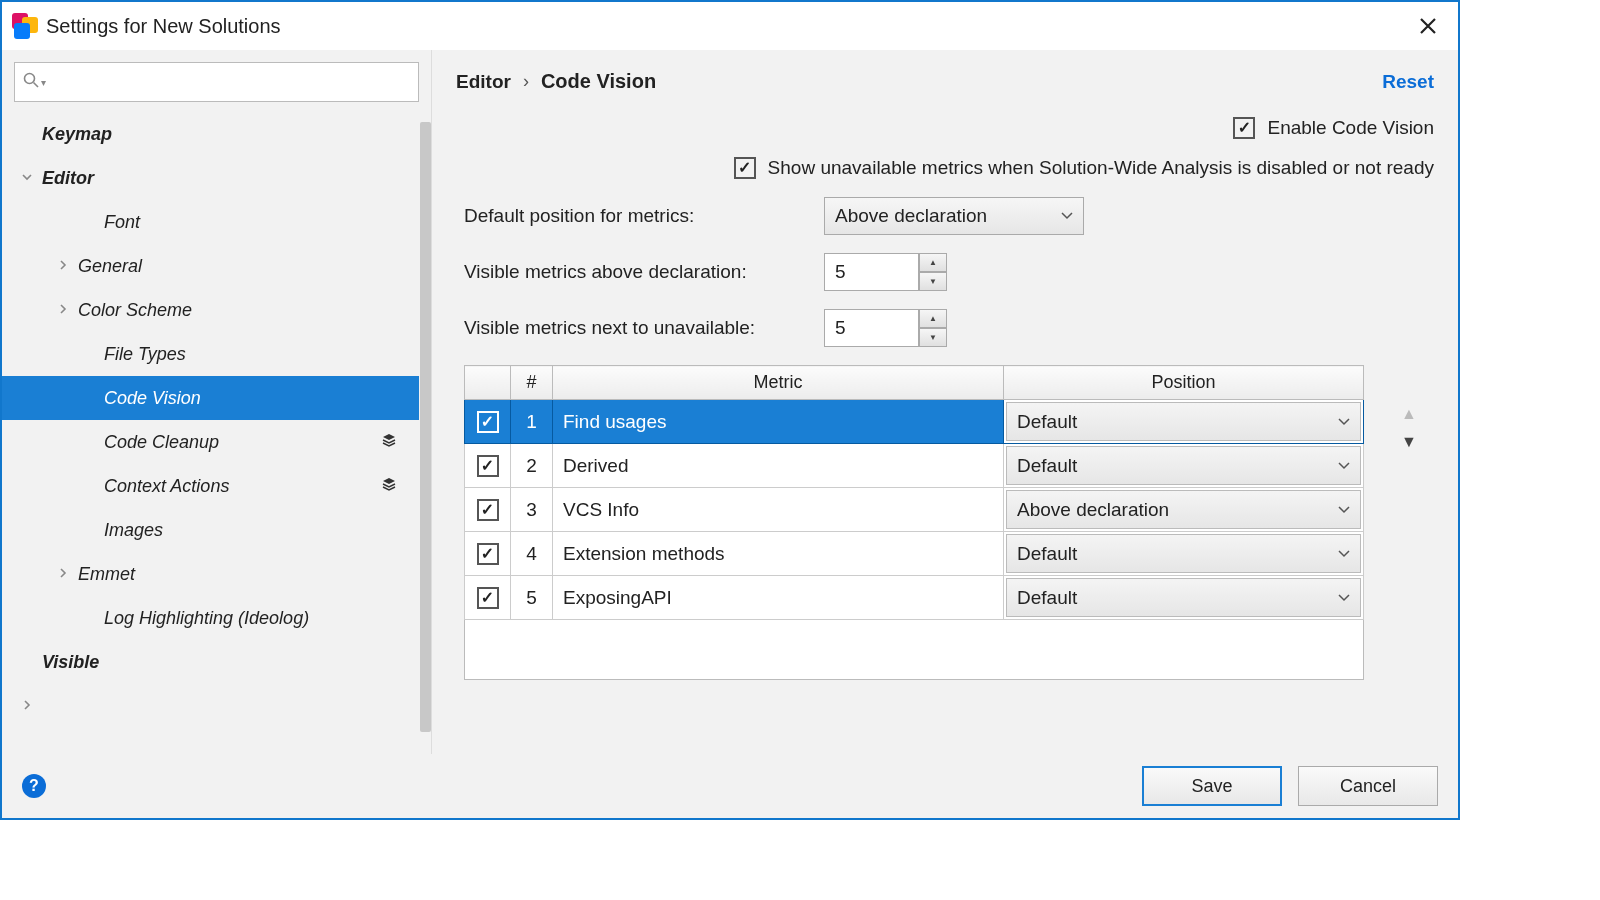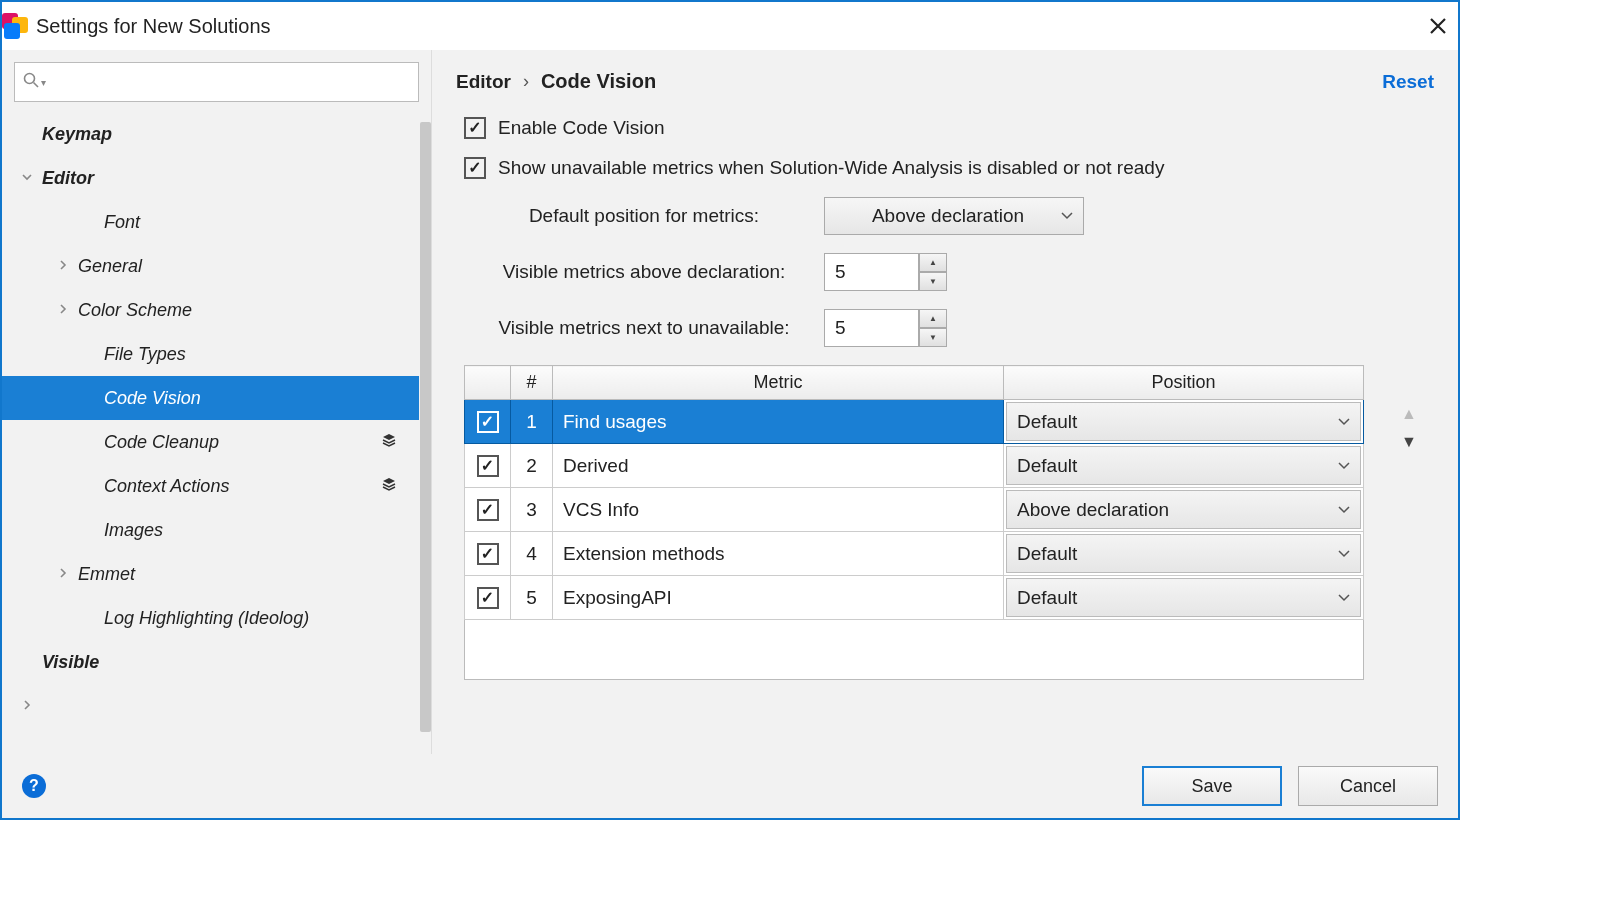--- a/index.html
+++ b/index.html
@@ -1,18 +1,18 @@
 <!DOCTYPE html>
 <html><head>
 <meta charset="utf-8">
 <style>
   * { box-sizing: border-box; margin: 0; padding: 0; }
   html, body { width: 100%; height: 100%; font-family: "Segoe UI", Arial, sans-serif; font-size: 18px; color: #222; background: #fff; }
   .window { width: 1460px; height: 820px; margin: 0; border: 2px solid #1177cc; background: #fff; display: flex; flex-direction: column; }
-  .titlebar { height: 48px; display: flex; align-items: center; padding: 0 0; background: #fff; }
+  .titlebar { height: 48px; display: flex; align-items: center; padding: 0 10px; background: #fff; }
   .titlebar .app-icon { width: 26px; height: 26px; margin-right: 8px; position: relative; }
   .titlebar .title { font-size: 20px; font-weight: 400; }
   .titlebar .spacer { flex: 1; }
   .titlebar .close { width: 40px; height: 40px; display: flex; align-items: center; justify-content: center; cursor: pointer; font-size: 24px; }
   .body { flex: 1; display: flex; min-height: 0; }
   .sidebar { width: 430px; background: #f2f2f2; display: flex; flex-direction: column; border-right: 1px solid #ddd; }
   .search-wrap { padding: 12px 12px 10px 12px; }
   .search { width: 100%; height: 40px; border: 1px solid #bbb; background: #fff; display: flex; align-items: center; padding: 0 8px; }
   .search .mag { color: #888; margin-right: 2px; }
   .search .drop { color: #888; font-size: 10px; margin-right: 6px; }
@@ -30,24 +30,24 @@
   .tree-item .label { flex: 1; white-space: nowrap; font-style: italic; }
   .tree-item .layers { margin-right: 22px; }
   .content { flex: 1; background: #f2f2f2; display: flex; flex-direction: column; padding: 20px 24px 14px 24px; min-width: 0; }
   .crumbs { display: flex; align-items: center; margin-bottom: 24px; }
   .crumbs .c1 { font-weight: 600; font-size: 19px; }
   .crumbs .sep { margin: 0 12px; font-size: 18px; color: #555; }
   .crumbs .c2 { font-weight: 700; font-size: 20px; }
   .crumbs .spacer { flex: 1; }
   .crumbs .reset { color: #0b6dd7; font-weight: 600; cursor: pointer; font-size: 19px; }
   .form { padding-left: 8px; }
-  .check-row { display: flex; align-items: center; margin-bottom: 18px; font-size: 19px; }
+  .check-row { display: flex; align-items: center; margin-bottom: 18px; font-size: 19px; justify-content: flex-end; }
   .cbox { width: 22px; height: 22px; border: 2px solid #555; margin-right: 12px; display: flex; align-items: center; justify-content: center; }
   .cbox.checked::after { content: "✓"; font-size: 16px; font-weight: bold; line-height: 1; }
-  .field-row { display: flex; align-items: center; margin-bottom: 18px; font-size: 19px; text-align: center; }
+  .field-row { display: flex; align-items: center; margin-bottom: 18px; font-size: 19px; }
   .field-row .flabel { width: 360px; }
   .select { width: 260px; height: 38px; background: linear-gradient(#f6f6f6,#e6e6e6); border: 1px solid #aaa; display: flex; align-items: center; padding: 0 10px; cursor: pointer; }
   .select .sval { flex: 1; }
   .select .sarr { color: #555; font-size: 12px; }
   .numbox { width: 95px; height: 38px; border: 1px solid #aaa; background: #fff; padding: 0 10px; display: flex; align-items: center; }
   .spinbtns { width: 28px; height: 38px; display: flex; flex-direction: column; margin-left: 0; }
   .spinbtns .sb { flex: 1; background: linear-gradient(#f6f6f6,#e0e0e0); border: 1px solid #aaa; display: flex; align-items: center; justify-content: center; font-size: 8px; cursor: pointer; color: #444; }
   .table-wrap { margin-top: 6px; display: flex; }
   table { border-collapse: collapse; width: 900px; background: #fff; }
   th { background: linear-gradient(#fcfcfc,#ececec); border: 1px solid #bbb; font-weight: 400; padding: 6px 10px; text-align: center; font-size: 18px; }

